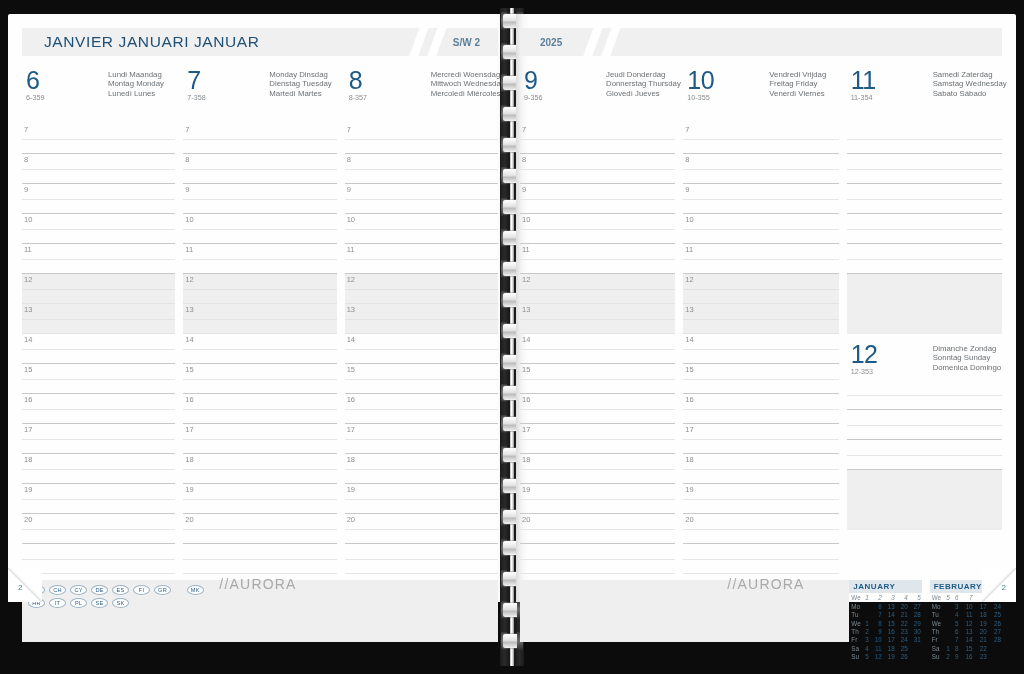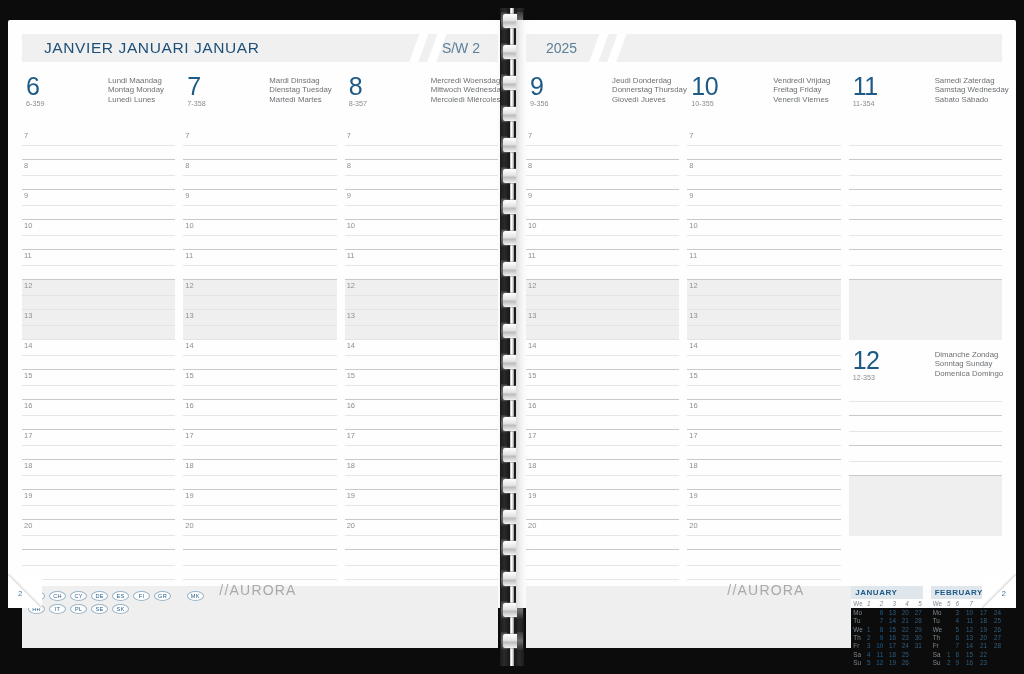--- a/index.html
+++ b/index.html
@@ -11,32 +11,32 @@
   }
   #planner {
     position: relative;
     width: 1024px; height: 674px;
     background: #0c0c0c;
   }
 
   
   .page {
     position: absolute;
-    top: 20px;
+    top: 14px;
     height: 588px;
     background: #fefefe;
   }
   .page.left  { left: 8px;  width: 500px; border-radius: 2px 0 0 2px;
                 box-shadow: inset -10px 0 14px -12px rgba(0,0,0,.35); }
   .page.right { left: 516px; width: 500px; border-radius: 0 2px 2px 0;
                 box-shadow: inset 10px 0 14px -12px rgba(0,0,0,.35); }
 
   .page-inner { position: relative; width: 100%; height: 100%; padding: 14px 14px 0 14px; }
   .page.left  .page-inner { padding-right: 10px; }
-  .page.right .page-inner { padding-left: 10px; }
+  .page.right .page-inner { padding-left: 4px; }
 
   
   .corner-fold {
     position: absolute; width: 34px; height: 34px; pointer-events: none;
   }
   .corner-fold.bl { left: 0; bottom: 0;
     background: linear-gradient(45deg, #ffffff 48%, #d8d8d8 49%, #f4f4f4 52%, #ffffff 56%); }
   .corner-fold.br { right: 0; bottom: 0;
     background: linear-gradient(-45deg, #ffffff 48%, #d8d8d8 49%, #f4f4f4 52%, #ffffff 56%); }
 
@@ -53,21 +53,21 @@
     color: #1d4f77; font-size: 15.5px; letter-spacing: .6px;
     font-weight: 400; white-space: nowrap; z-index: 2;
   }
   .band.left-band  { padding: 0 12px 0 22px; justify-content: flex-start; }
   .band.right-band { padding: 0 16px 0 18px; justify-content: flex-end; }
   .band.left-band  .slash.s1 { left: 392px; }
   .band.left-band  .slash.s2 { left: 410px; }
   .band.right-band .slash.s1 { left: 68px; }
   .band.right-band .slash.s2 { left: 86px; }
   .band-aux {
-    color: #5b7f99; font-size: 14px; z-index: 2; white-space: nowrap;
+    color: #5b7f99; font-size: 10px; z-index: 2; white-space: nowrap; font-weight: bold;
   }
   .band.left-band  .band-aux { position: absolute; right: 18px; }
   .band.right-band .band-aux { position: absolute; left: 20px; }
 
   
   .cols { display: flex; gap: 8px; margin-top: 12px; }
   .col { flex: 1 1 0; min-width: 0; }
 
   .dayhead { display: flex; align-items: flex-start; height: 40px; padding-left: 4px; }
   .daynum-wrap { width: 46px; flex: 0 0 46px; text-align: left; }
@@ -199,21 +199,21 @@
               </div>
             </div>
           </div>
           <div class="col">
             <div class="dayhead">
               <div class="daynum-wrap">
                 <div class="daynum">7</div>
                 <div class="dayord">7-358</div>
               </div>
               <div class="daynames">
-                <span>Mardi  Dinsdag</span>
+                <span>Monday  Dinsdag</span>
                 <span>Dienstag  Tuesday</span>
                 <span>Martedì  Martes</span>
               </div>
             </div>
           </div>
           <div class="col">
             <div class="dayhead">
               <div class="daynum-wrap">
                 <div class="daynum">8</div>
                 <div class="dayord">8-357</div>

